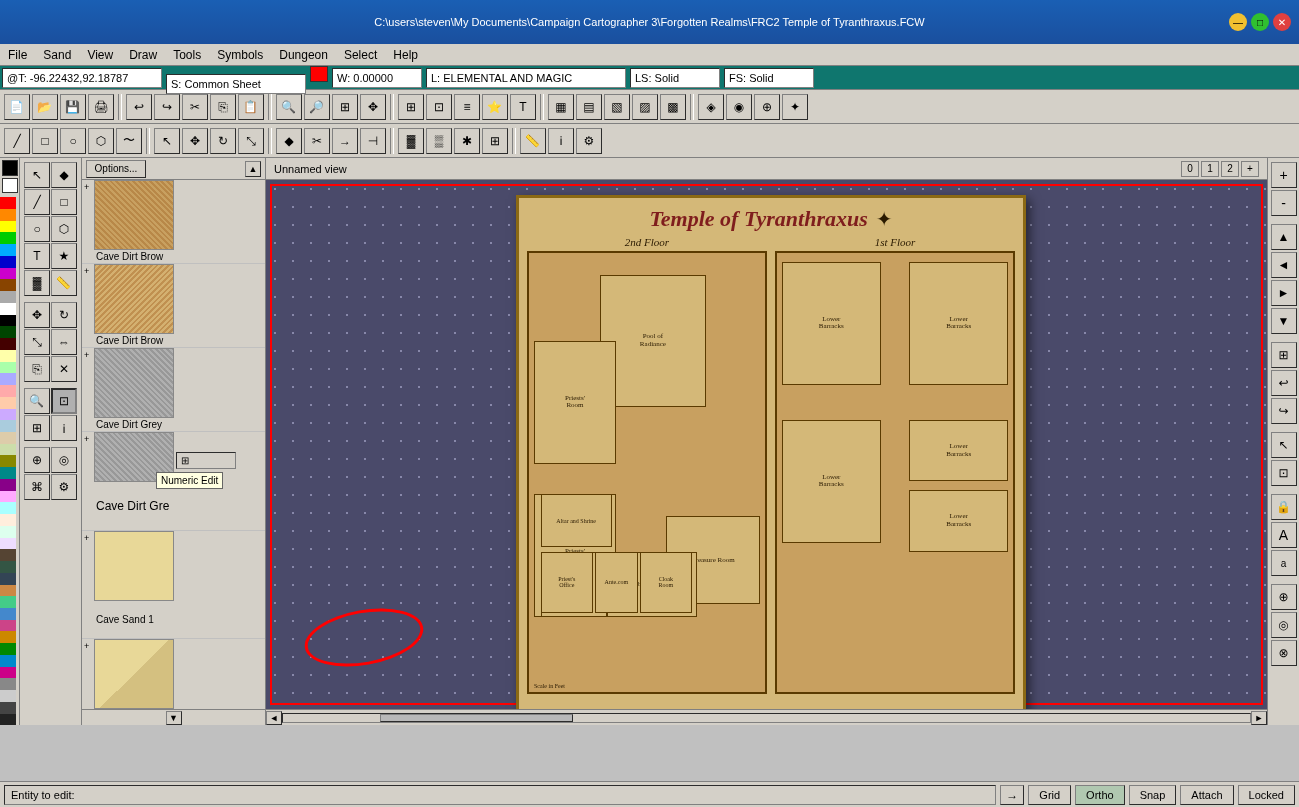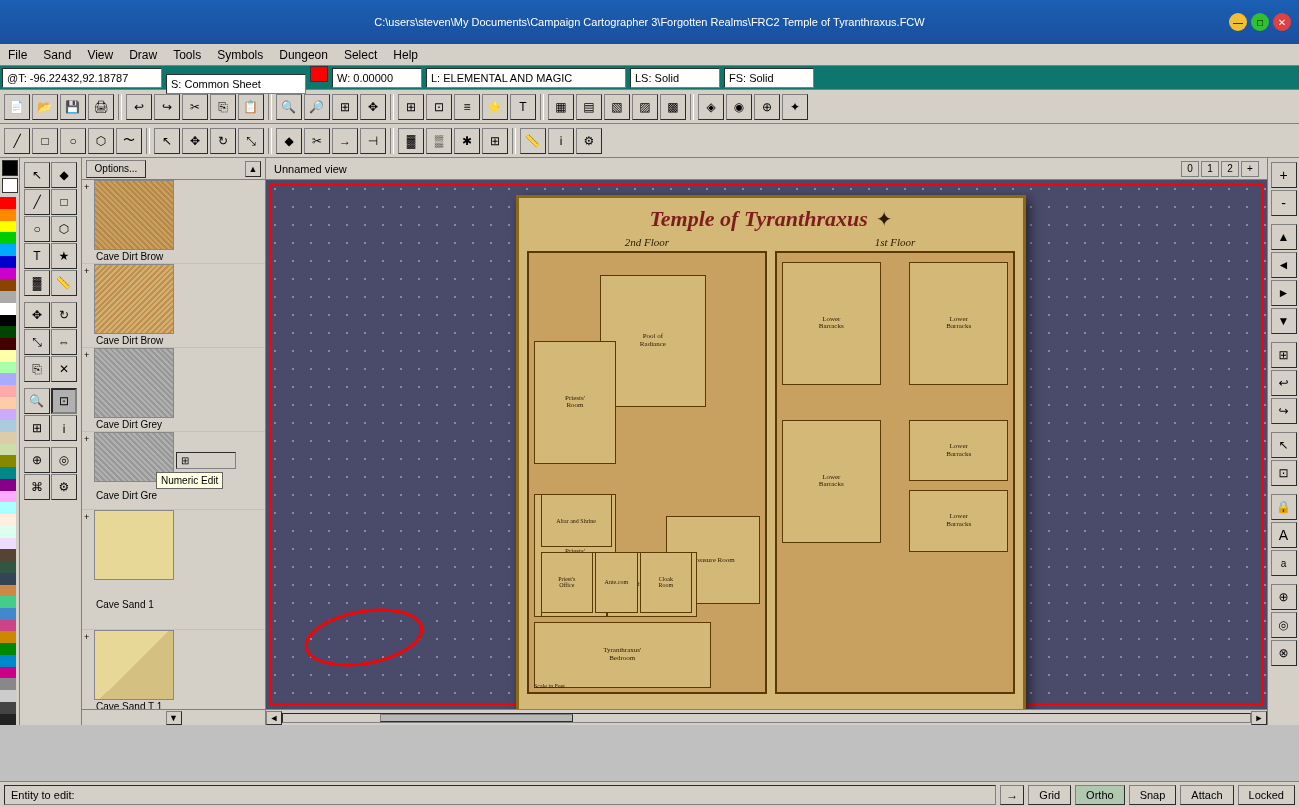--- a/index.html
+++ b/index.html
@@ -520,39 +520,39 @@
         </div>
       </div>
 
       <div class="catalog-item" style="border-bottom:1px solid #c0c0c0; position:relative;">
         <div style="display:flex;">
           <div style="width:12px;font-size:9px;padding:2px;">+</div>
           <div>
             <div style="width:80px;height:50px;background:repeating-linear-gradient(45deg,#b0b0b0,#b0b0b0 2px,#989898 2px,#989898 4px);border:1px solid #888;position:relative;">
               
             </div>
-            <div style="font-size:10px;padding:8px 2px;">Cave Dirt Gre</div>
+            <div style="font-size:12px;padding:17px 2px;">Cave Dirt Gre</div>
           </div>
 
           <div style="position:relative;margin-left:2px;margin-top:20px;">
             <div style="background:#d4d0c8;border:1px inset #808080;padding:2px 4px;font-size:10px;width:60px;">⊞</div>
 
             <div class="tooltip-box" style="position:absolute;top:20px;left:-20px;background:#ffffe1;border:1px solid #666;padding:2px 4px;font-size:10px;z-index:200;white-space:nowrap;">
               <span>Numeric Edit</span>
             </div>
           </div>
         </div>
       </div>
 
       <div class="catalog-item" style="border-bottom:1px solid #c0c0c0;">
         <div style="display:flex;">
           <div style="width:12px;font-size:9px;padding:2px;">+</div>
           <div>
             <div style="width:80px;height:70px;background:#e8d898;border:1px solid #888;"></div>
-            <div style="font-size:10px;padding:19px 2px;">Cave Sand 1</div>
+            <div style="font-size:10px;padding:13px 2px;">Cave Sand 1</div>
           </div>
         </div>
       </div>
 
       <div class="catalog-item" style="border-bottom:1px solid #c0c0c0;">
         <div style="display:flex;">
           <div style="width:12px;font-size:9px;padding:2px;">+</div>
           <div>
             <div style="width:80px;height:70px;background:linear-gradient(135deg,#e8d898 50%,#d4c080 50%);border:1px solid #888;"></div>
             <div style="font-size:10px;padding:1px 2px;">Cave Sand T 1</div>
@@ -613,23 +613,20 @@
                 </div>
 
                 <div style="position:absolute;left:2%;top:20%;width:35%;height:28%;background:#d4b878;border:1px solid #5a3a00;display:flex;align-items:center;justify-content:center;">
                   <span style="font-size:7px;text-align:center;color:#2a1a00;font-family:'Times New Roman',serif;line-height:1.1;">Priests'<br>Room</span>
                 </div>
 
                 <div style="position:absolute;left:2%;top:55%;width:35%;height:28%;background:#d4b878;border:1px solid #5a3a00;display:flex;align-items:center;justify-content:center;">
                   <span style="font-size:7px;text-align:center;color:#2a1a00;font-family:'Times New Roman',serif;line-height:1.1;">Priests'<br>Room</span>
                 </div>
 
-                <div style="position:absolute;left:2%;top:84%;width:75%;height:15%;background:#d4b878;border:1px solid #5a3a00;display:flex;align-items:center;justify-content:center;">
-                  <span style="font-size:7px;text-align:center;color:#2a1a00;font-family:'Times New Roman',serif;line-height:1.1;">Tyranthraxus'<br>Bedroom</span>
-                </div>
 
                 <div style="position:absolute;bottom:3px;left:5px;font-size:6px;color:#2a1a00;font-family:'Times New Roman',serif;">Scale in Feet</div>
 
                 <div style="position:absolute;right:2%;top:60%;width:40%;height:20%;background:#d4b878;border:1px solid #5a3a00;display:flex;align-items:center;justify-content:center;">
                   <span style="font-size:7px;text-align:center;color:#2a1a00;font-family:'Times New Roman',serif;">Treasure Room</span>
                 </div>
 
                 <div style="position:absolute;left:5%;top:68%;width:28%;height:15%;background:#d4b878;border:1px solid #5a3a00;display:flex;align-items:center;justify-content:center;">
                   <span style="font-size:6px;text-align:center;color:#2a1a00;font-family:'Times New Roman',serif;line-height:1.1;">Sleeping<br>Room</span>
                 </div>

